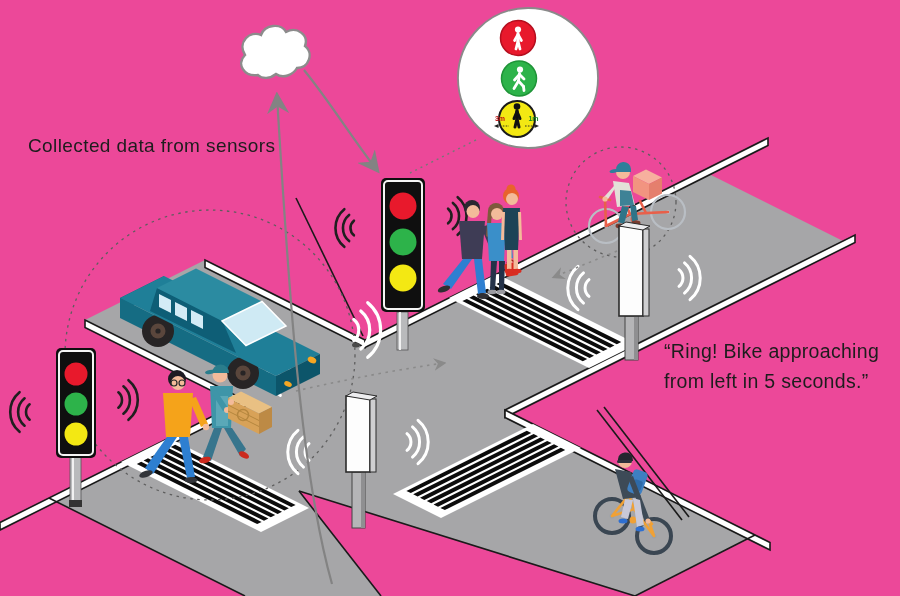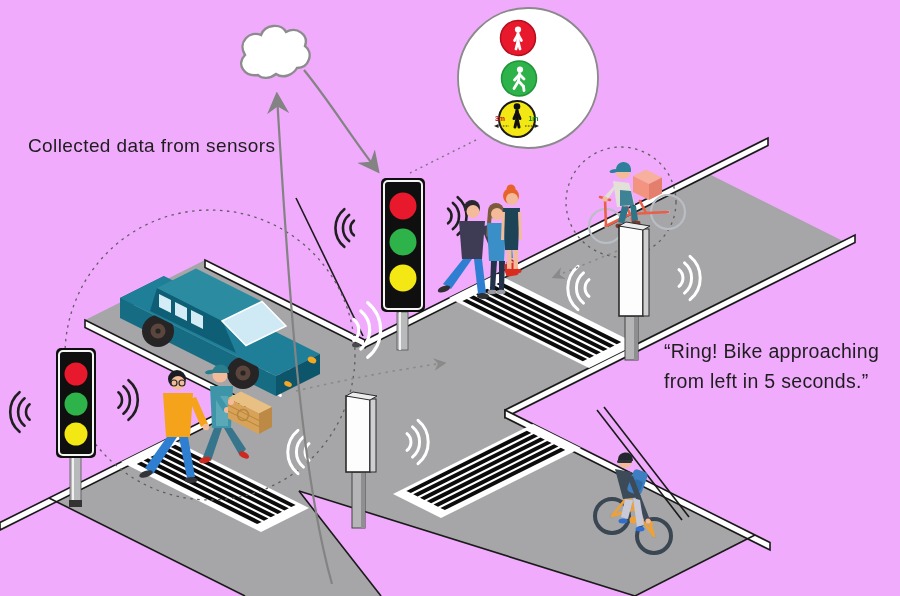--- a/index.html
+++ b/index.html
@@ -1,16 +1,16 @@
 <!DOCTYPE html>
 <html><head>
 <meta charset="utf-8">
 <style>
   html,body{margin:0;padding:0;background:#ffffff;}
-  .stage{position:relative;width:900px;height:596px;background:#f0abfc;overflow:hidden;
+  .stage{position:relative;width:900px;height:596px;background:#ec4899;overflow:hidden;
          font-family:"Liberation Sans","DejaVu Sans",sans-serif;}
   svg{position:absolute;left:0;top:0;}
   text{font-family:"Liberation Sans","DejaVu Sans",sans-serif;}
   .caption{fill:#1d1d1d;font-size:19px;letter-spacing:.4px;}
   .alert{fill:#1d1d1d;font-size:19.5px;letter-spacing:.3px;}
   .tinylbl{font-size:7px;font-weight:bold;}
 </style>
 </head>
 <body>
 

